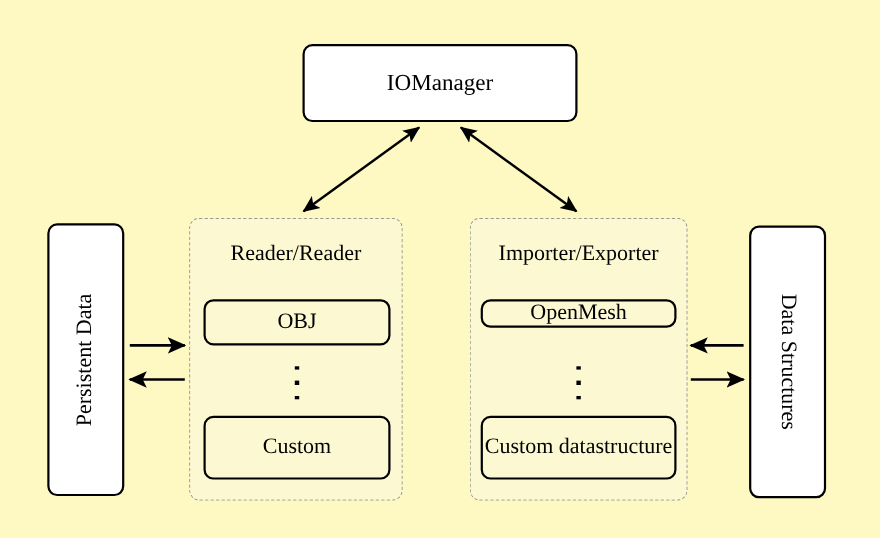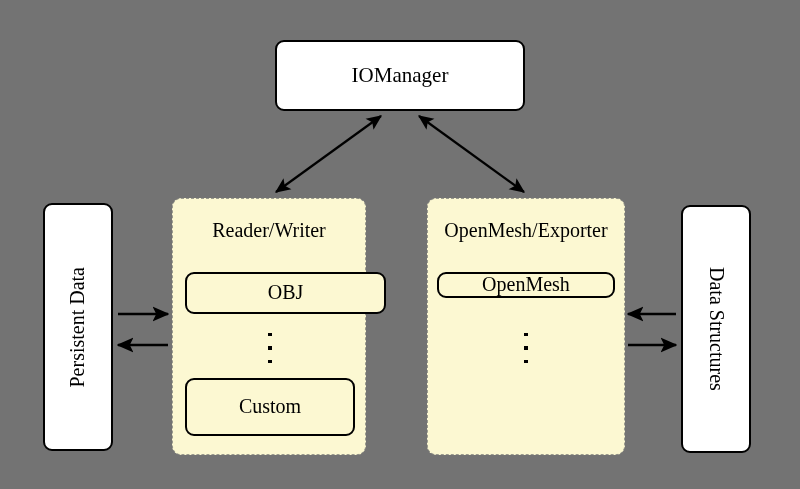--- a/index.html
+++ b/index.html
@@ -4,21 +4,21 @@
 <style>
   html, body {
     margin: 0;
     padding: 0;
     background: #ffffff;
   }
   #canvas {
     position: relative;
     width: 800px;
     height: 489px;
-    background: #737373;
+    background: #fef9c3;
     font-family: "Liberation Serif", "DejaVu Serif", serif;
     color: #000000;
     overflow: hidden;
   }
 
   
   .node {
     position: absolute;
     box-sizing: border-box;
     border: 2.2px solid #000000;
@@ -98,21 +98,21 @@
   }
 
   
   .inner-box {
     background: #fcf8d2;
     font-size: 20px;
   }
   #box-obj {
     left: 185px;
     top: 272px;
-    width: 201px;
+    width: 170px;
     height: 42px;
   }
   #box-custom-file {
     left: 185px;
     top: 378px;
     width: 170px;
     height: 58px;
   }
   #box-openmesh {
     left: 437px;
@@ -171,51 +171,55 @@
 
   <div class="node side-box" id="persistent-data">
     <span class="vlabel-up">Persistent Data</span>
   </div>
 
   <div class="node side-box" id="data-structures">
     <span class="vlabel-down">Data Structures</span>
   </div>
 
   <div class="group-panel" id="group-readerwriter">
-    <div class="group-title">Reader/Writer</div>
+    <div class="group-title">Reader/Reader</div>
   </div>
 
   <div class="node inner-box" id="box-obj">
     <span>OBJ</span>
   </div>
 
   <div class="vdots" id="dots-left">
     <span></span>
     <span></span>
     <span></span>
   </div>
 
   <div class="node inner-box two-line" id="box-custom-file">
     <span>Custom</span>
   </div>
 
   <div class="group-panel" id="group-importerexporter">
-    <div class="group-title">OpenMesh/Exporter</div>
+    <div class="group-title">Importer/Exporter</div>
   </div>
 
   <div class="node inner-box" id="box-openmesh">
     <span>OpenMesh</span>
   </div>
 
   <div class="vdots" id="dots-right">
     <span></span>
     <span></span>
     <span></span>
   </div>
 
+  <div class="node inner-box two-line" id="box-custom-struct">
+    <span>Custom data</span>
+    <span>structure</span>
+  </div>
 
   <svg id="arrow-layer" viewBox="0 0 800 489">
     <defs>
       <marker id="ah" viewBox="0 0 10 10" refX="9.2" refY="5" markerWidth="7" markerHeight="7" orient="auto-start-reverse" markerUnits="strokeWidth">
         <path d="M 0 0.6 L 10 5 L 0 9.4 L 2.2 5 Z" fill="#000000"></path>
       </marker>
     </defs>
 
     <line x1="381" y1="116" x2="276" y2="192" stroke="#000000" stroke-width="2.2" marker-start="url(#ah)" marker-end="url(#ah)"></line>
 

